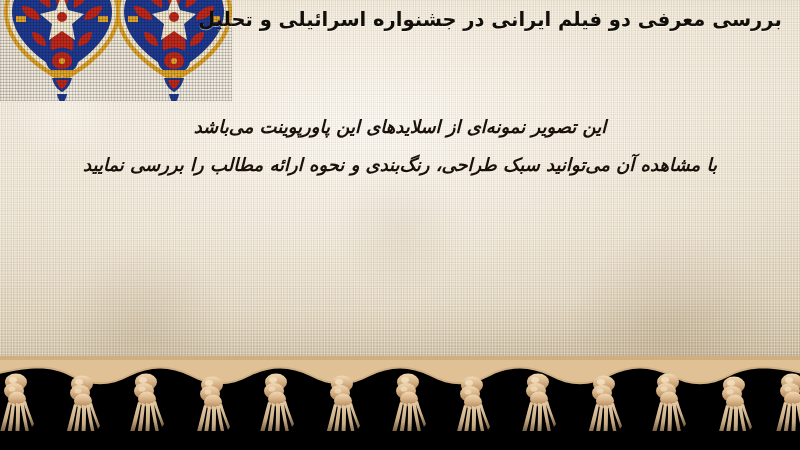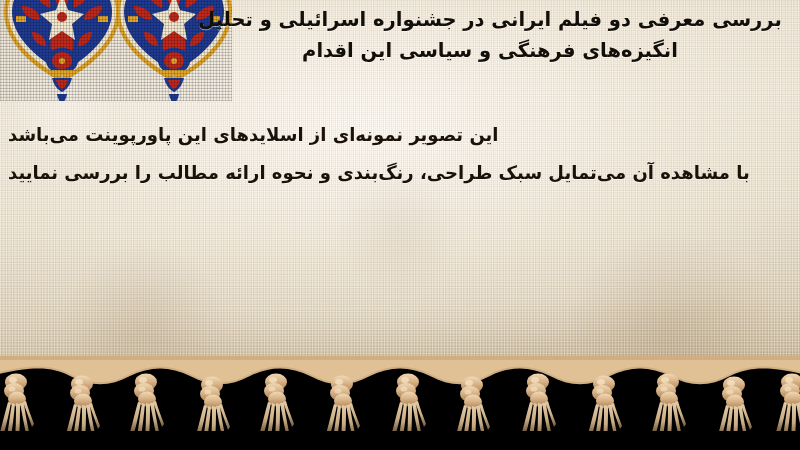--- a/index.html
+++ b/index.html
@@ -135,25 +135,26 @@
     color: #120e08;
     font-size: 19.5px;
     font-weight: 700;
     line-height: 31px;
     letter-spacing: 0px;
     text-shadow: 0 1px 0 rgba(255,255,255,0.45);
     white-space: nowrap;
   }
   .body-block {
     position: absolute;
-    top: 116px;
+    top: 108px;
     left: 8px;
     width: 784px;
-    text-align: left;
+    text-align: center;
     direction: rtl;
+    font-style: italic;
   }
   .body-line {
     color: #1a1209;
     font-size: 18px;
     font-weight: 600;
     line-height: 38px;
     text-shadow: 0 1px 0 rgba(255,255,255,0.40);
     white-space: nowrap;
   }
 
@@ -238,26 +239,25 @@
           <use href="#pendant"></use>
         </g>
     </svg>
     <div class="orn-pixelate"></div>
   </div>
 
   <div class="text-layer">
 
     <div class="title-block">
       <div class="title-line">بررسی معرفی دو فیلم ایرانی در جشنواره اسرائیلی و تحلیل</div>
-      <div class="title-line">انگیزه‌های فرهنگی و سیاسی این اقدام</div>
     </div>
 
     <div class="body-block">
       <div class="body-line">این تصویر نمونه‌ای از اسلایدهای این پاورپوینت می‌باشد</div>
-      <div class="body-line">با مشاهده آن می‌تمایل سبک طراحی، رنگ‌بندی و نحوه ارائه مطالب را بررسی نمایید</div>
+      <div class="body-line">با مشاهده آن می‌توانید سبک طراحی، رنگ‌بندی و نحوه ارائه مطالب را بررسی نمایید</div>
     </div>
 
   </div>
 
   <div class="fringe-band">
     <div class="black-floor"></div>
     <svg width="800" height="94" viewBox="0 0 800 94" style="position:absolute;left:0;top:0;">
       <defs>
         <linearGradient id="ropeGrad" x1="0" y1="0" x2="0" y2="1">
           <stop offset="0%" stop-color="#f0d9b4"></stop>

